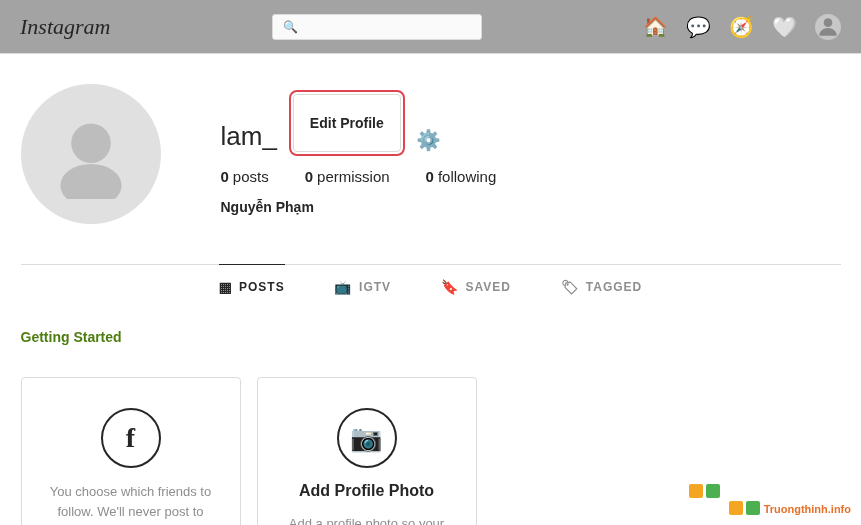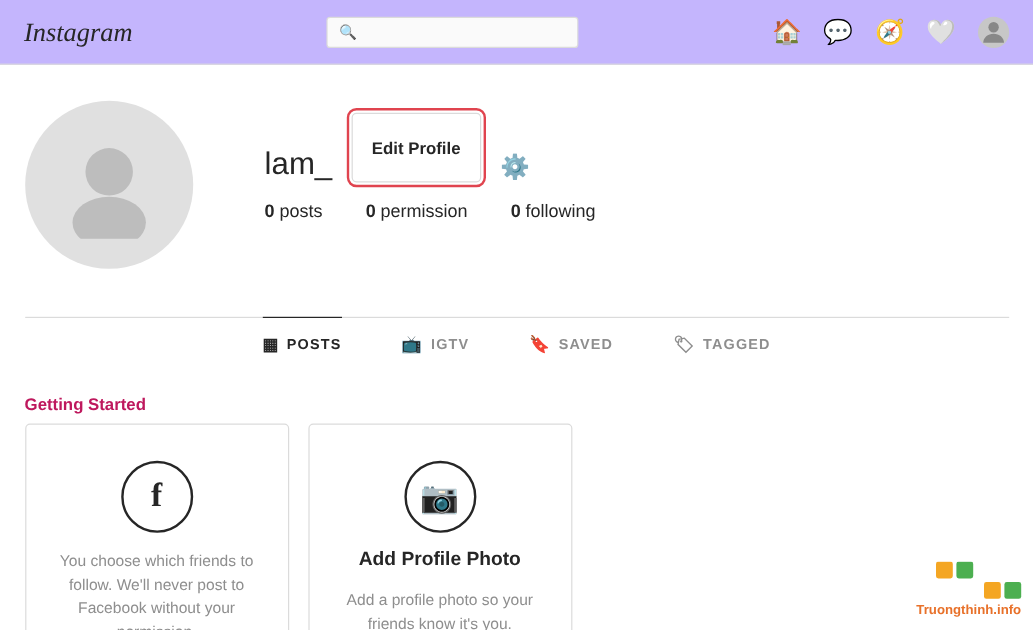--- a/index.html
+++ b/index.html
@@ -2,21 +2,21 @@
 <html><head>
   <meta charset="utf-8">
   <style>
     * { box-sizing: border-box; margin: 0; padding: 0; }
     body { font-family: -apple-system, BlinkMacSystemFont, 'Segoe UI', Arial, sans-serif; background: #fff; color: #262626; font-size: 14px; }
 
     
     .nav {
       display: flex; align-items: center; justify-content: space-between;
       border-bottom: 1px solid #dbdbdb; padding: 18px 20px; height: 54px;
-      position: sticky; top: 0; background: #c4b5fd; z-index: 10;
+      position: sticky; top: 0; background: #a3a3a3; z-index: 10;
     }
     .nav-logo { font-family: 'Palatino Linotype', Georgia, serif; font-size: 22px; font-style: italic; color: #262626; }
     .nav-search {
       display: flex; align-items: center; background: #fafafa;
       border: 1px solid #dbdbdb; border-radius: 3px; padding: 5px 10px; width: 210px;
     }
     .nav-search input { border: none; background: transparent; outline: none; font-size: 13px; color: #999; width: 100%; }
     .nav-icons { display: flex; align-items: center; gap: 18px; }
     .nav-icon { cursor: pointer; color: #262626; font-size: 20px; display: flex; align-items: center; }
     .avatar-nav { width: 26px; height: 26px; border-radius: 50%; background: #c7c7c7; display: flex; align-items: center; justify-content: center; overflow: hidden; }
@@ -50,38 +50,38 @@
       display: flex; align-items: center; gap: 6px; padding: 14px 0;
       font-size: 12px; font-weight: 600; letter-spacing: 1px; color: #8e8e8e;
       cursor: pointer; border-top: 1px solid transparent; margin-top: -1px;
       text-transform: uppercase;
     }
     .tab.active { color: #262626; border-top: 1px solid #262626; }
     .tab-icon { font-size: 14px; }
 
     
     .main-content { padding: 20px 0; }
-    .getting-started-title { font-size: 14px; font-weight: 600; color: #be185d; margin-bottom: 8px; }
+    .getting-started-title { font-size: 14px; font-weight: 600; color: #4d7c0f; margin-bottom: 32px; }
     .cards-row { display: flex; gap: 16px; }
     .card {
       border: 1px solid #dbdbdb; border-radius: 4px; padding: 30px 20px;
       display: flex; flex-direction: column; align-items: center; gap: 14px;
       width: 220px; text-align: center;
     }
     .card-icon-circle {
       width: 60px; height: 60px; border-radius: 50%; border: 2px solid #262626;
       display: flex; align-items: center; justify-content: center; font-size: 26px;
     }
     .card-title { font-size: 16px; font-weight: 600; color: #262626; }
     .card-desc { font-size: 13px; color: #8e8e8e; line-height: 1.5; }
 
     
     .watermark {
       position: fixed; bottom: 10px; right: 10px;
-      display: flex; flex-direction: column; align-items: flex-end; gap: 4px;
+      display: flex; flex-direction: row; align-items: flex-end; gap: 4px;
     }
     .watermark-blocks { display: flex; gap: 3px; }
     .wblock { width: 14px; height: 14px; border-radius: 2px; }
     .watermark-text { font-size: 11px; font-weight: 700; color: #e8712a; }
   </style>
 </head>
 <body>
 
 <nav class="nav">
   <span class="nav-logo">Instagram</span>
@@ -123,20 +123,21 @@
         </div>
         <div class="stat">
           <span class="stat-num">0</span>
           <span class="stat-label">permission</span>
         </div>
         <div class="stat">
           <span class="stat-num">0</span>
           <span class="stat-label">following</span>
         </div>
       </div>
+      <div class="profile-name">Nguyễn Phạm</div>
     </div>
   </div>
 
   <div class="tabs-bar">
     <div class="tab active">
       <span class="tab-icon">▦</span>
       <span>POSTS</span>
     </div>
     <div class="tab">
       <span class="tab-icon">📺</span>

